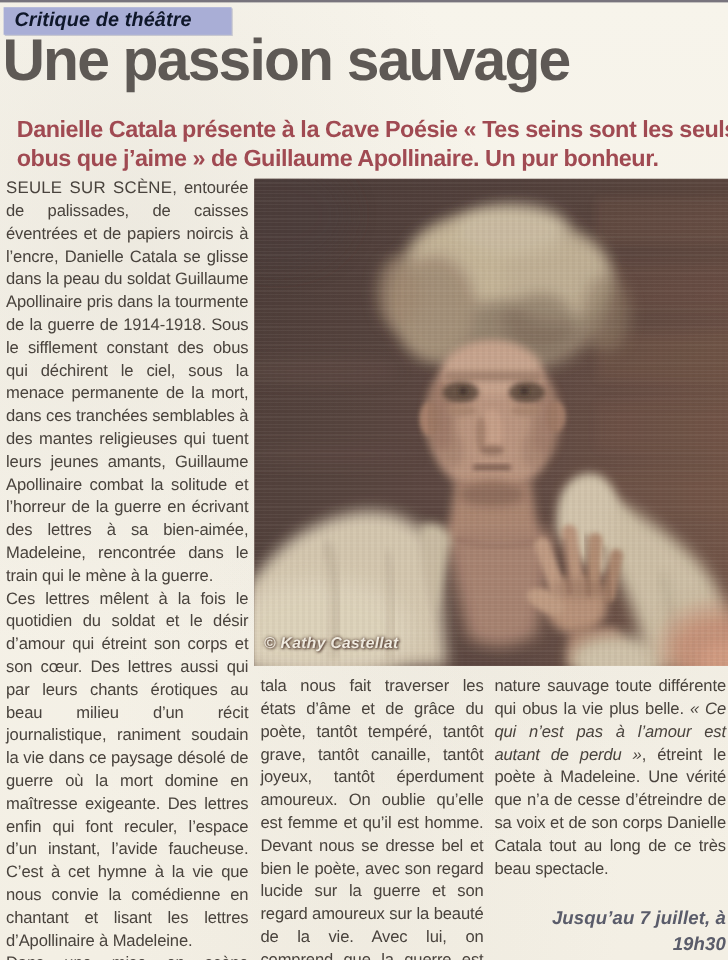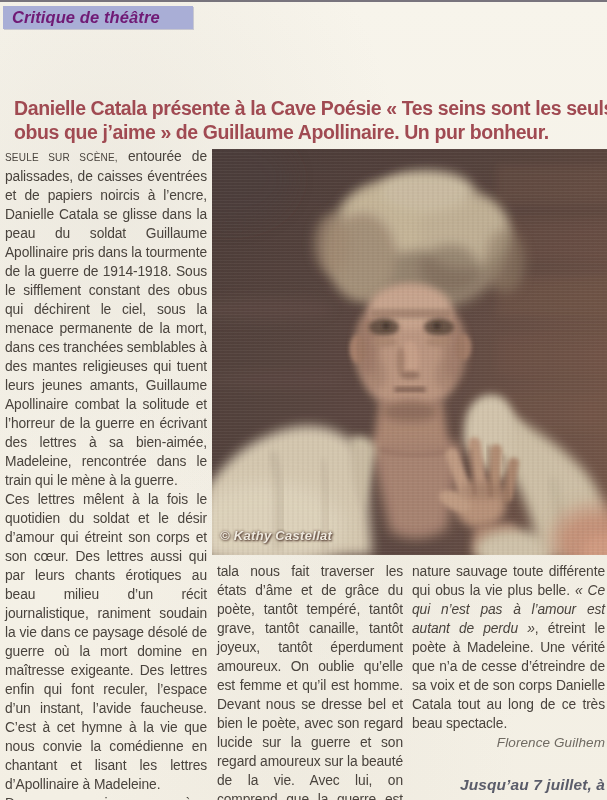--- a/index.html
+++ b/index.html
@@ -18,42 +18,42 @@
   }
   .scan-line{position:absolute;top:0;left:0;right:0;height:2px;background:#4d4a58;opacity:.75;}
   .kicker-bar{
     position:absolute;left:3px;top:6px;width:190px;height:23px;
     background:#a9aed6;
     box-shadow:1px 1px 0 rgba(120,125,165,.35);
   }
   .kicker-bar span{
     display:block;padding-left:9px;line-height:23px;
     font-size:16.5px;font-weight:bold;font-style:italic;
-    color:#701a75;letter-spacing:.1px;
+    color:#0f172a;letter-spacing:.1px;
   }
   h1.headline{
     position:absolute;left:2px;top:26px;margin:0;width:604px;
     font-size:49px;font-weight:bold;letter-spacing:-1.5px;
     color:#5e5955;line-height:1.05;
   }
   .deck{
     position:absolute;left:2px;top:84px;margin:12px;width:604px;
     font-size:19.5px;font-weight:bold;letter-spacing:-.4px;
     color:#a04a52;line-height:24px;
   }
   .bodycol{
     position:absolute;
     font-size:13.8px;line-height:19px;color:#49433d;
     text-align:justify;letter-spacing:-.1px;
   }
   .bodycol p{margin:0;}
   .col1{left:5px;top:147px;width:202px;}
   .col2{left:217px;top:562px;width:186px;}
   .col3{left:412px;top:562px;width:193px;}
-  .lead-caps{font-size:10px;letter-spacing:.2px;}
+  .lead-caps{font-size:14px;letter-spacing:.2px;}
   .col3 em{font-style:italic;}
   .byline{
     text-align:right;font-style:italic;color:#6e6961;
     font-size:13.5px;margin-top:3px;letter-spacing:.1px;
   }
   .event-info{
     margin-top:22px;text-align:right;font-style:italic;
     color:#5a5c6a;font-size:15.5px;line-height:21.5px;font-weight:600;
     letter-spacing:.1px;
   }
@@ -78,20 +78,21 @@
 </head>
 <body>
 
 <div class="page">
   <div class="scan-line"></div>
 
   <div class="kicker-bar">
     <span>Critique de théâtre</span>
   </div>
 
+  <h1 class="headline">Une passion sauvage</h1>
 
   <p class="deck">Danielle Catala présente à la Cave Poésie « Tes seins sont les seuls obus que j’aime » de Guillaume Apollinaire. Un pur bonheur.</p>
 
   <div class="bodycol col1">
     <p><span class="lead-caps">SEULE SUR SCÈNE,</span><span> entourée de palissades, de caisses éventrées et de papiers noircis à l’encre, Danielle Catala se glisse dans la peau du soldat Guillaume Apollinaire pris dans la tourmente de la guerre de 1914-1918. Sous le sifflement constant des obus qui déchirent le ciel, sous la menace permanente de la mort, dans ces tranchées semblables à des mantes religieuses qui tuent leurs jeunes amants, Guillaume Apollinaire combat la solitude et l’horreur de la guerre en écrivant des lettres à sa bien-aimée, Madeleine, rencontrée dans le train qui le mène à la guerre.</span></p>
     <p>Ces lettres mêlent à la fois le quotidien du soldat et le désir d’amour qui étreint son corps et son cœur. Des lettres aussi qui par leurs chants érotiques au beau milieu d’un récit journalistique, raniment soudain la vie dans ce paysage désolé de guerre où la mort domine en maîtresse exigeante. Des lettres enfin qui font reculer, l’espace d’un instant, l’avide faucheuse. C’est à cet hymne à la vie que nous convie la comédienne en chantant et lisant les lettres d’Apollinaire à Madeleine.</p>
     <p>Dans une mise en scène minimaliste, évoquant le dépouillement du quotidien des soldats dans les tranchées, Danielle Ca-</p>
   </div>
 
   <div class="photo">
@@ -205,19 +206,18 @@
     </svg>
     <span class="photo-credit">© Kathy Castellat</span>
   </div>
 
   <div class="bodycol col2">
     <p>tala nous fait traverser les états d’âme et de grâce du poète, tantôt tempéré, tantôt grave, tantôt canaille, tantôt joyeux, tantôt éperdument amoureux. On oublie qu’elle est femme et qu’il est homme. Devant nous se dresse bel et bien le poète, avec son regard lucide sur la guerre et son regard amoureux sur la beauté de la vie. Avec lui, on comprend que la guerre est sauvage, l’amour aussi mais d’une</p>
   </div>
 
   <div class="bodycol col3">
     <p><span>nature sauvage toute différente qui obus la vie plus belle. </span><em>« Ce qui n’est pas à l’amour est autant de perdu »</em><span>, étreint le poète à Madeleine. Une vérité que n’a de cesse d’étreindre de sa voix et de son corps Danielle Catala tout au long de ce très beau spectacle.</span></p>
-    <p class="byline">Florence Guilhem</p>
     <div class="event-info">
       <div>Jusqu’au 7 juillet, à 19h30</div>
 
     </div>
   </div>
 </div>
 
 </body></html>

